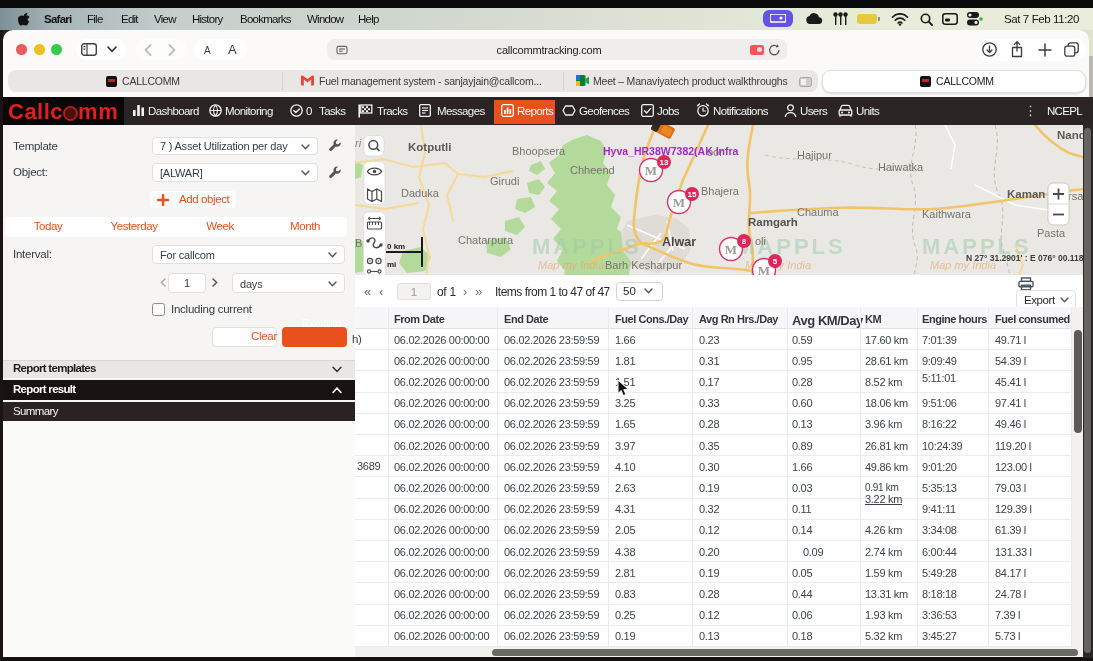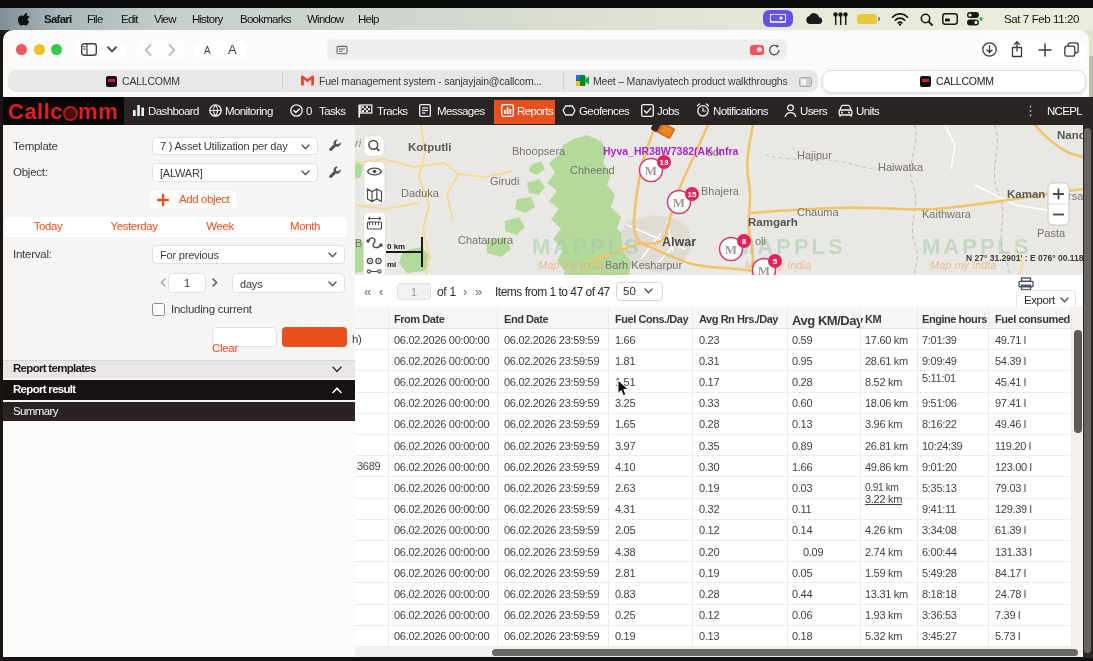--- a/index.html
+++ b/index.html
@@ -110,20 +110,21 @@
 <div class="ab" style="left:228px;top:42px;font-size:13px;color:#3e3e3e;">A</div>
 
 <div class="ab" style="left:327px;top:39px;width:460px;height:21px;background:#f0eeed;border-radius:7px;"></div>
 <svg class="ab" style="left:336px;top:43.5px;" width="12" height="12" viewBox="0 0 12 12">
       <g stroke="#636363" stroke-width="1.1" fill="none">
         <rect x="1" y="2.4" width="10" height="7.4" rx="1.6"></rect>
         <line x1="3" y1="5" x2="9" y2="5"></line>
         <line x1="3" y1="7.2" x2="6.5" y2="7.2"></line>
       </g>
     </svg>
+<div class="ab" style="left:327px;top:43.5px;width:444px;text-align:center;font-size:11px;letter-spacing:-0.2px;color:#1c1c1c;">callcommtracking.com</div>
 <div class="ab" style="left:750px;top:44.5px;width:14px;height:10.5px;background:#f2545b;border-radius:2.5px;"></div>
 <div class="ab" style="left:757px;top:47px;width:5px;height:5px;background:#fbdada;border-radius:50%;"></div>
 <svg class="ab" style="left:768px;top:42.5px;" width="13" height="14" viewBox="0 0 13 14">
       <path d="M11 7a4.7 4.7 0 1 1-1.4-3.3" fill="none" stroke="#555" stroke-width="1.3"></path>
       <path d="M9.2 1.2 11 3.8l-3 .6z" fill="#555"></path>
     </svg>
 
 <div class="ab" style="left:976px;top:38.5px;width:110px;height:22px;background:#ffffff;border-radius:11px;"></div>
 <svg class="ab" style="left:982px;top:42px;" width="15" height="15" viewBox="0 0 15 15">
       <circle cx="7.5" cy="7.5" r="6.7" fill="none" stroke="#3c3c3c" stroke-width="1.3"></circle>
@@ -277,41 +278,41 @@
       <path d="M6 1v10M1 6h10" stroke="#e8511e" stroke-width="2.4" stroke-linecap="round"></path>
     </svg>
 <div class="ab" style="left:179px;top:193px;font-size:11.5px;letter-spacing:-0.4px;color:#e8511e;">Add object</div>
 <div class="ab" style="left:5px;top:216.5px;width:342px;height:20px;background:#fff;border-radius:4px;"></div>
 <div class="ab" style="left:5px;top:219.5px;width:86px;text-align:center;font-size:11.5px;letter-spacing:-0.4px;color:#e8511e;">Today</div>
 <div class="ab" style="left:91px;top:219.5px;width:86px;text-align:center;font-size:11.5px;letter-spacing:-0.4px;color:#e8511e;">Yesterday</div>
 <div class="ab" style="left:177px;top:219.5px;width:86px;text-align:center;font-size:11.5px;letter-spacing:-0.4px;color:#e8511e;">Week</div>
 <div class="ab" style="left:263px;top:219.5px;width:84px;text-align:center;font-size:11.5px;letter-spacing:-0.4px;color:#e8511e;">Month</div>
 <div class="ab" style="left:13px;top:247.5px;font-size:11.5px;letter-spacing:-0.25px;color:#363b42;">Interval:</div>
 <div class="ab" style="left:152px;top:245px;width:193px;height:19px;background:#fff;border:1px solid #e2e0de;border-radius:4px;box-sizing:border-box;"></div>
-<div class="ab" style="left:160px;top:248.5px;font-size:11px;letter-spacing:-0.2px;color:#363b42;">For previous</div>
+<div class="ab" style="left:160px;top:248.5px;font-size:11px;letter-spacing:-0.2px;color:#363b42;">For callcom</div>
 <svg class="ab" style="left:328px;top:252px;" width="9" height="6" viewBox="0 0 9 6">
       <path d="M1 1l3.5 3.8L8 1" fill="none" stroke="#555" stroke-width="1.4" stroke-linecap="round"></path>
     </svg>
 <svg class="ab" style="left:160px;top:277.5px;" width="6" height="9" viewBox="0 0 6 9">
       <path d="M5 1 1.4 4.5 5 8" fill="none" stroke="#aaa" stroke-width="1.5" stroke-linecap="round"></path>
     </svg>
 <div class="ab" style="left:168px;top:272.5px;width:38px;height:20px;background:#fff;border:1px solid #e2e0de;border-radius:4px;box-sizing:border-box;"></div>
 <div class="ab" style="left:168px;top:277px;width:38px;text-align:center;font-size:11px;letter-spacing:-0.2px;color:#363b42;">1</div>
 <svg class="ab" style="left:212px;top:277.5px;" width="6" height="9" viewBox="0 0 6 9">
       <path d="M1 1l3.6 3.5L1 8" fill="none" stroke="#555" stroke-width="1.5" stroke-linecap="round"></path>
     </svg>
 <div class="ab" style="left:232px;top:272.5px;width:113px;height:20.5px;background:#fff;border:1px solid #e2e0de;border-radius:4px;box-sizing:border-box;"></div>
 <div class="ab" style="left:240px;top:277.5px;font-size:11px;letter-spacing:-0.2px;color:#363b42;">days</div>
 <svg class="ab" style="left:328px;top:280.5px;" width="9" height="6" viewBox="0 0 9 6">
       <path d="M1 1l3.5 3.8L8 1" fill="none" stroke="#555" stroke-width="1.4" stroke-linecap="round"></path>
     </svg>
 <div class="ab" style="left:152px;top:302.5px;width:13px;height:13px;background:#fdfdfd;border:1.4px solid #8f8d8c;border-radius:2.5px;box-sizing:border-box;"></div>
 <div class="ab" style="left:171px;top:302.5px;font-size:11.5px;letter-spacing:-0.25px;color:#363b42;">Including current</div>
 <div class="ab" style="left:212px;top:326.5px;width:65px;height:20.5px;background:#fff;border:1px solid #e2e0de;border-radius:4px;box-sizing:border-box;"></div>
-<div class="ab" style="left:212px;top:330px;width:65px;text-align:left;font-size:11.5px;letter-spacing:-0.3px;color:#e8511e;margin-top:12px;">Clear</div>
+<div class="ab" style="left:212px;top:330px;width:65px;text-align:right;font-size:11.5px;letter-spacing:-0.3px;color:#e8511e;">Clear</div>
 <div class="ab" style="left:281.5px;top:326.5px;width:65px;height:20.5px;background:#e8511e;border-radius:4px;"></div>
 <div class="ab" style="left:281.5px;top:317px;width:80px;text-align:center;font-size:11.5px;letter-spacing:-0.3px;color:#fff;">Execute</div>
 <div class="ab" style="left:3px;top:359.5px;width:352px;height:18px;background:#e9e7e6;border-top:1px solid #d8d6d5;box-sizing:border-box;"></div>
 <div class="ab" style="left:13px;top:361.5px;font-size:11.5px;letter-spacing:-0.7px;font-weight:bold;color:#1c1c1c;">Report templates</div>
 <svg class="ab" style="left:332px;top:366px;" width="10" height="7" viewBox="0 0 10 7">
       <path d="M1 1.2 5 5.5 9 1.2" fill="none" stroke="#333" stroke-width="1.5" stroke-linecap="round"></path>
     </svg>
 <div class="ab" style="left:3px;top:379.5px;width:352px;height:20.5px;background:#181213;"></div>
 <div class="ab" style="left:13px;top:383px;font-size:11.5px;letter-spacing:-0.7px;font-weight:bold;color:#fff;">Report result</div>
 <svg class="ab" style="left:332px;top:387px;" width="10" height="7" viewBox="0 0 10 7">

